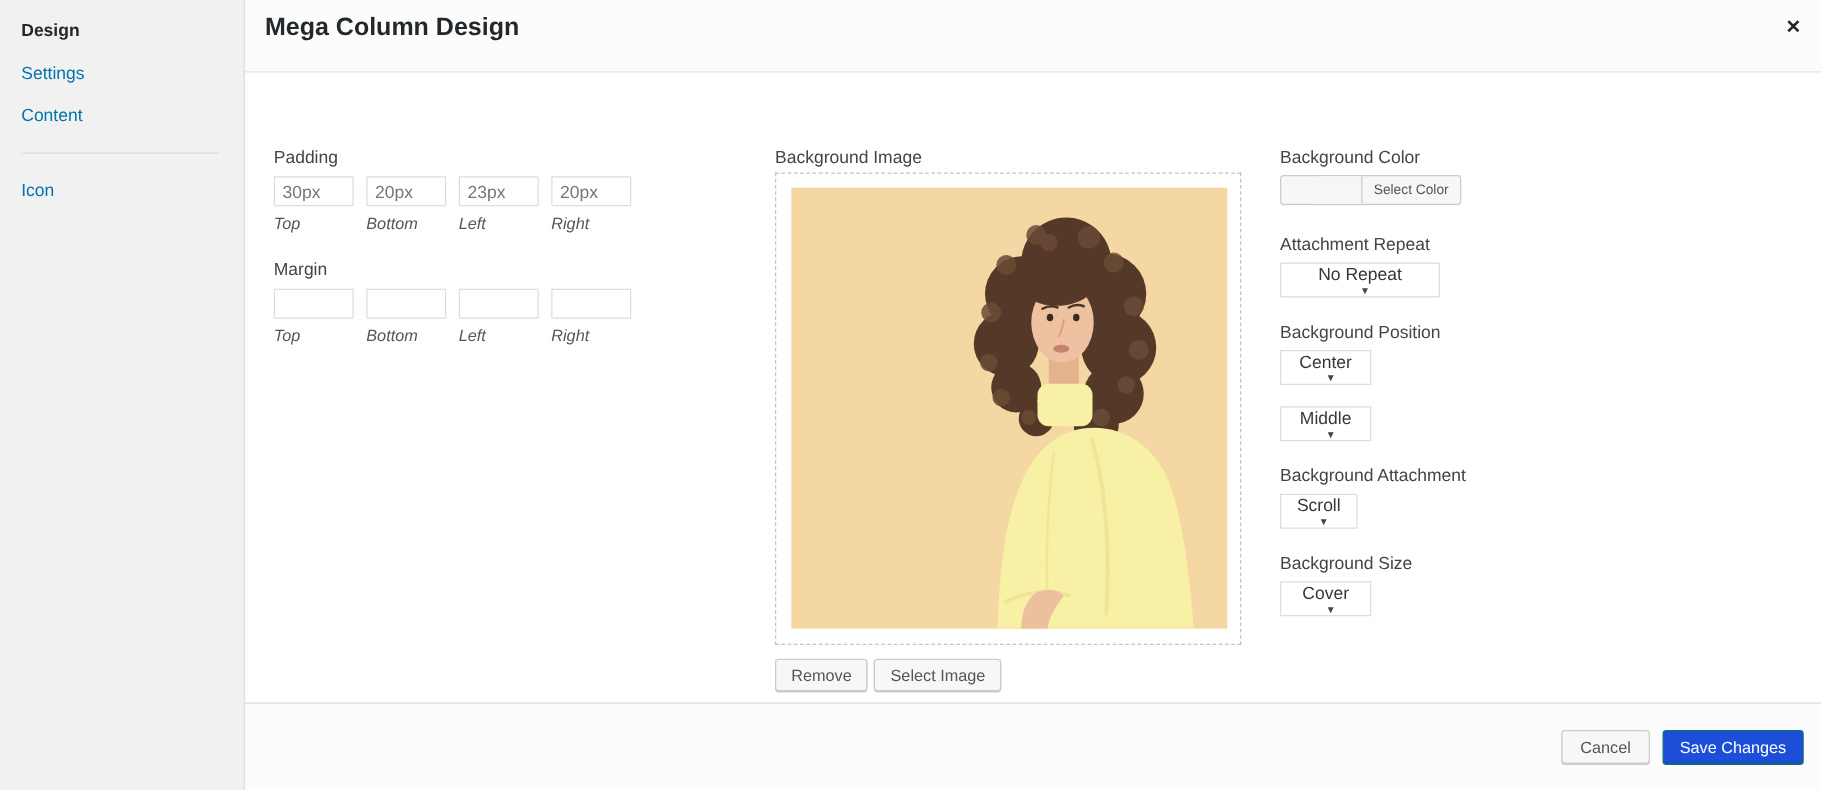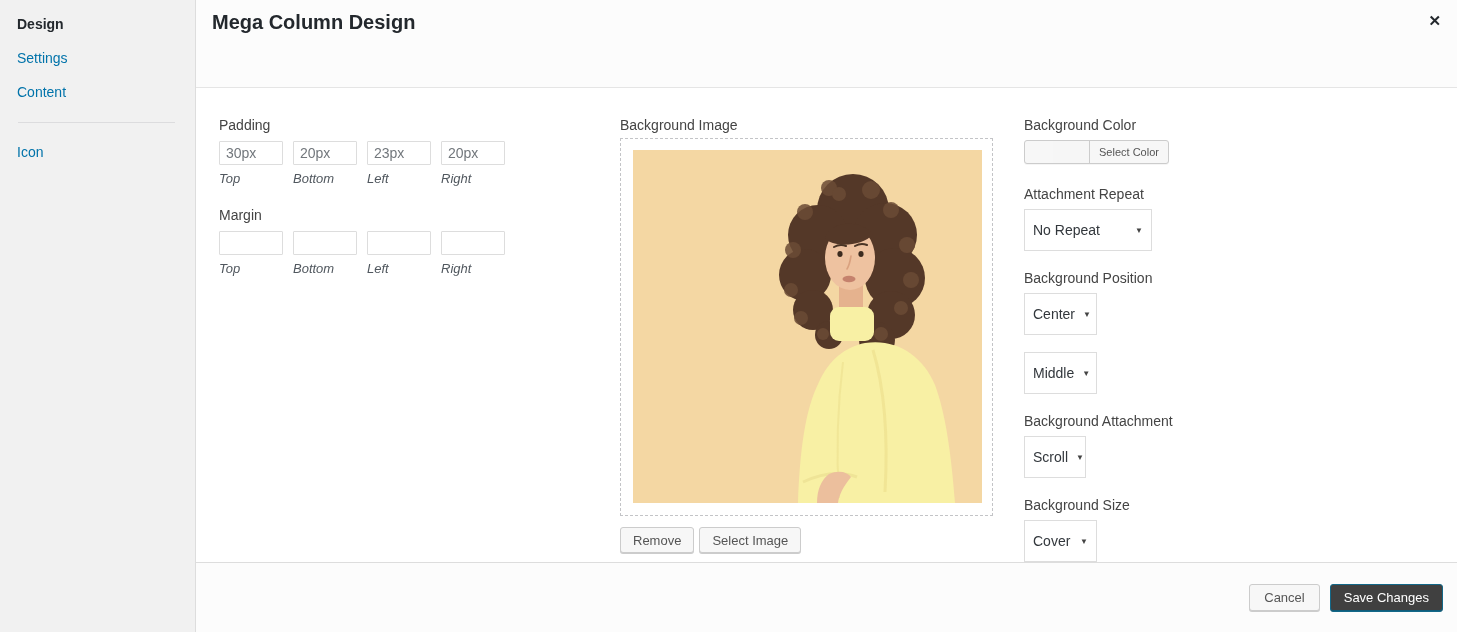--- a/index.html
+++ b/index.html
@@ -12,21 +12,21 @@
   .sidebar { width:196px; flex-shrink:0; background:#f1f1f1;
     border-right:1px solid #ddd; padding-top:7px; }
   .side-item { display:block; padding:9px 17px; font-size:14px;
     color:#0073aa; cursor:pointer; text-decoration:none; }
   .side-item.active { color:#23282d; font-weight:bold; }
   .side-divider { border:none; border-top:1px solid #dcdcde; margin:13px 20px 12px 18px; }
 
   
   .main { flex:1; position:relative; background:#fff; }
 
-  .header { position:absolute; top:0; left:0; right:0; height:88px;
+  .header { position:absolute; top:0; left:0; right:0; height:58px;
     background:#fcfcfc; border-bottom:1px solid #e5e5e5; }
   .title { position:absolute; left:16px; top:11px; font-size:20px;
     font-weight:600; color:#23282d; }
   .close-btn { position:absolute; right:12px; top:10px; font-size:15px;
     font-weight:bold; color:#23282d; cursor:pointer; padding:2px 4px; }
 
   .section-label { font-size:14px; color:#444; line-height:16px; }
 
   
   .box-group { position:absolute; }
@@ -53,34 +53,34 @@
   .right-col { position:absolute; left:828px; top:117px; width:180px; }
   .color-btn { display:inline-flex; margin-top:7px; height:24px;
     border:1px solid #ccc; border-radius:3px; overflow:hidden; cursor:pointer;
     background:#f7f7f7; box-shadow:0 1px 0 rgba(0,0,0,.04);padding-left:28px; }
   .color-swatch { width:37px; height:100%; background:#f6f6f6;
     border-right:1px solid #ccc; }
   .color-btn-label { display:flex; align-items:center; padding:0 9px;
     font-size:11px; color:#555; }
 
   .fake-select { display:flex; align-items:center; justify-content:space-between;
-    height:42px; border:1px solid #ddd; background:#fff; padding:0 8px;
-    font-size:14px; color:#32373c; cursor:pointer; margin-top:7px; }
+    height:28px; border:1px solid #ddd; background:#fff; padding:0 24px;
+    font-size:14px; color:#32373c; cursor:pointer; margin-top:7px;flex-direction:column; }
   .fake-select .arrow { font-size:8px; color:#444; margin-left:8px; }
   .lbl-gap { margin-top:19px; }
 
   .w128 { width:128px; } .w73 { width:73px; } .w62 { width:62px; }
 
   
   .footer { position:absolute; left:0; right:0; bottom:0; height:70px;
     background:#fcfcfc; border-top:1px solid #ddd; display:flex;
     align-items:center; justify-content:flex-end; gap:10px; padding-right:14px; }
   .cancel-btn { height:27px; padding:0 14px; }
   .save-btn { display:inline-flex; align-items:center; justify-content:center;
-    height:28px; padding:0 13px; background:#404040; border:1px solid #136888;
+    height:28px; padding:0 13px; background:#1d4ed8; border:1px solid #136888;
     border-radius:3px; color:#fff; font-family:"Liberation Sans",sans-serif;
     font-size:13px; cursor:pointer; box-shadow:inset 0 -1px 0 #0f5c7a; }
 </style>
 </head>
 <body>
 
 <div class="modal">
 
   <nav class="sidebar">
     <a class="side-item active">Design</a>

